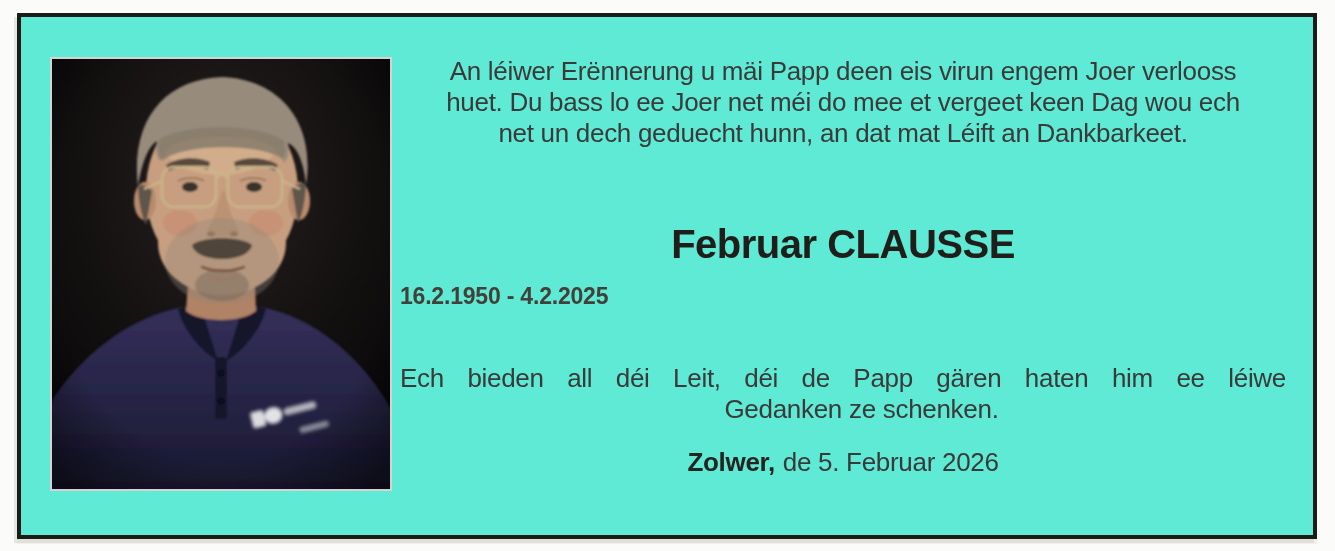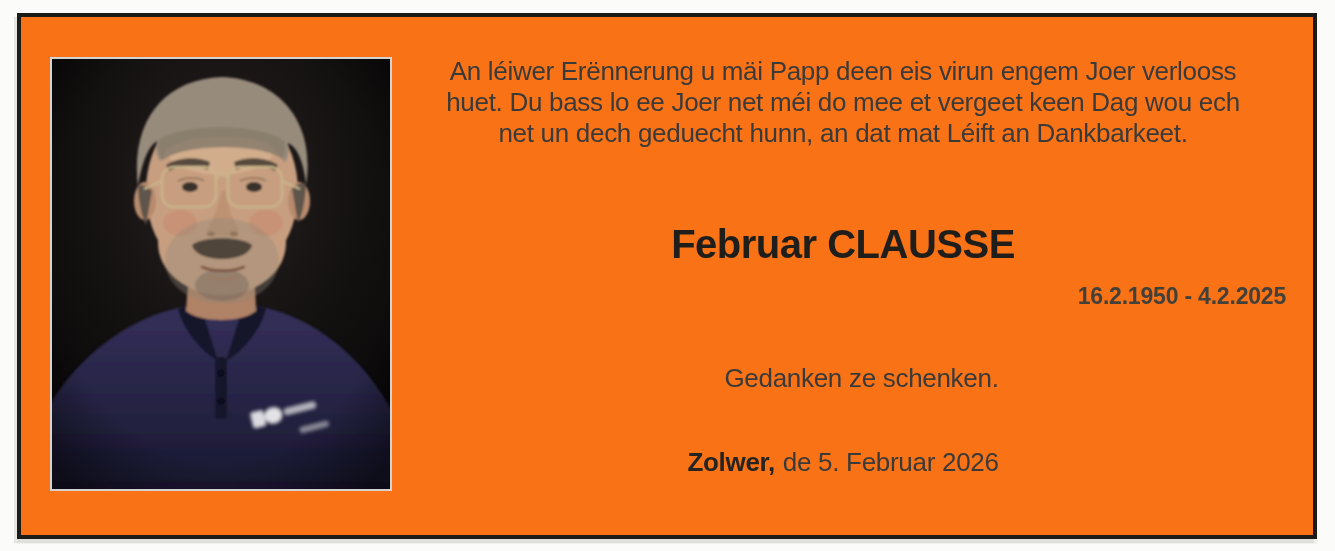--- a/index.html
+++ b/index.html
@@ -11,21 +11,21 @@
     font-family: "Liberation Sans", "DejaVu Sans", sans-serif;
     overflow: hidden;
   }
   .card {
     position: absolute;
     left: 17px;
     top: 13px;
     width: 1300px;
     height: 526px;
     box-sizing: border-box;
-    background: #f97316;
+    background: #5eead4;
     border: 4px solid #1b1b18;
     box-shadow: -3px 4px 0 rgba(205,205,198,0.45), 0 5px 0 rgba(222,222,215,0.35);
   }
   .photo-frame {
     position: absolute;
     left: 29px;
     top: 40px;
     width: 338px;
     height: 430px;
     box-sizing: content-box;
@@ -64,21 +64,21 @@
     font-size: 40px;
     font-weight: 700;
     letter-spacing: -0.5px;
     color: #201e1b;
   }
   .life-dates {
     position: absolute;
     top: 266px;
     left: 0;
     width: 100%;
-    text-align: right;
+    text-align: left;
     font-size: 23px;
     font-weight: 700;
     letter-spacing: -0.2px;
     color: #434039;
   }
   .request {
     position: absolute;
     top: 346px;
     left: 0;
     width: 100%;
@@ -225,20 +225,21 @@
       <div class="line">An léiwer Erënnerung u mäi Papp deen eis virun engem Joer verlooss</div>
       <div class="line">huet. Du bass lo ee Joer net méi do mee et vergeet keen Dag wou ech</div>
       <div class="line">net un dech geduecht hunn, an dat mat Léift an Dankbarkeet.</div>
     </div>
 
     <div class="deceased-name">Februar CLAUSSE</div>
 
     <div class="life-dates">16.2.1950 - 4.2.2025</div>
 
     <div class="request">
+      <div class="line-justify">Ech bieden all déi Leit, déi de Papp gären haten him ee léiwe</div>
       <div class="line-left">Gedanken ze schenken.</div>
     </div>
 
     <div class="footer">
       <span>
         <span class="place">Zolwer,</span><span class="date-part">de 5. Februar 2026</span>
       </span>
     </div>
 
   </div>

